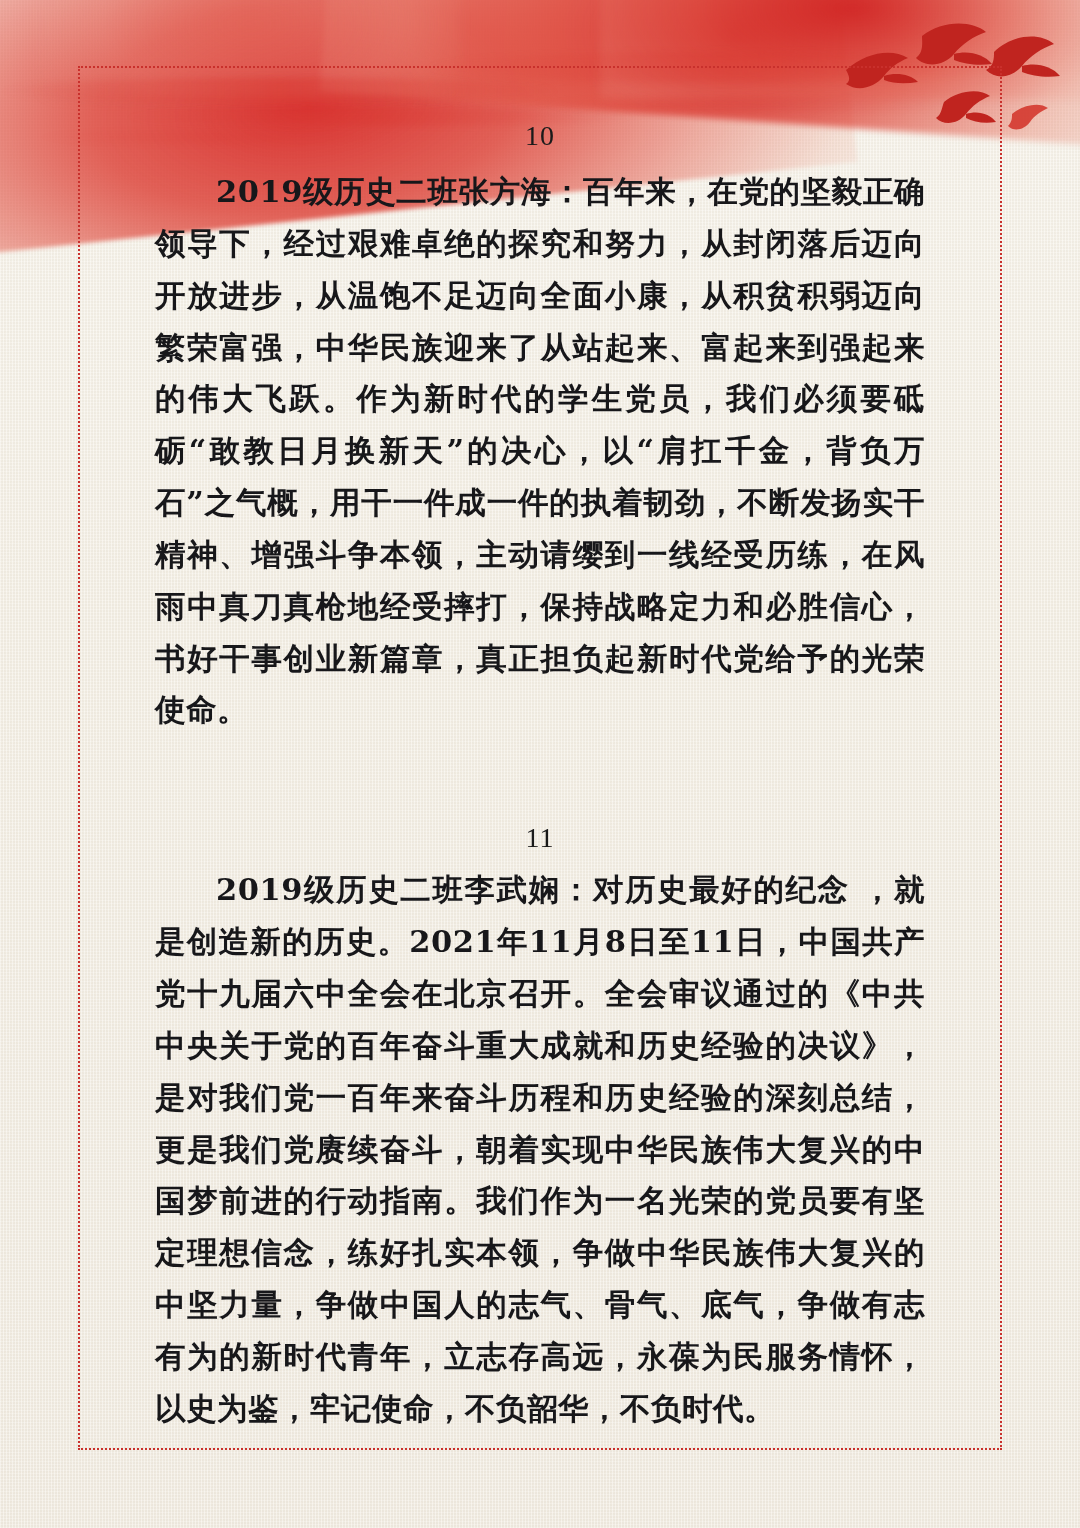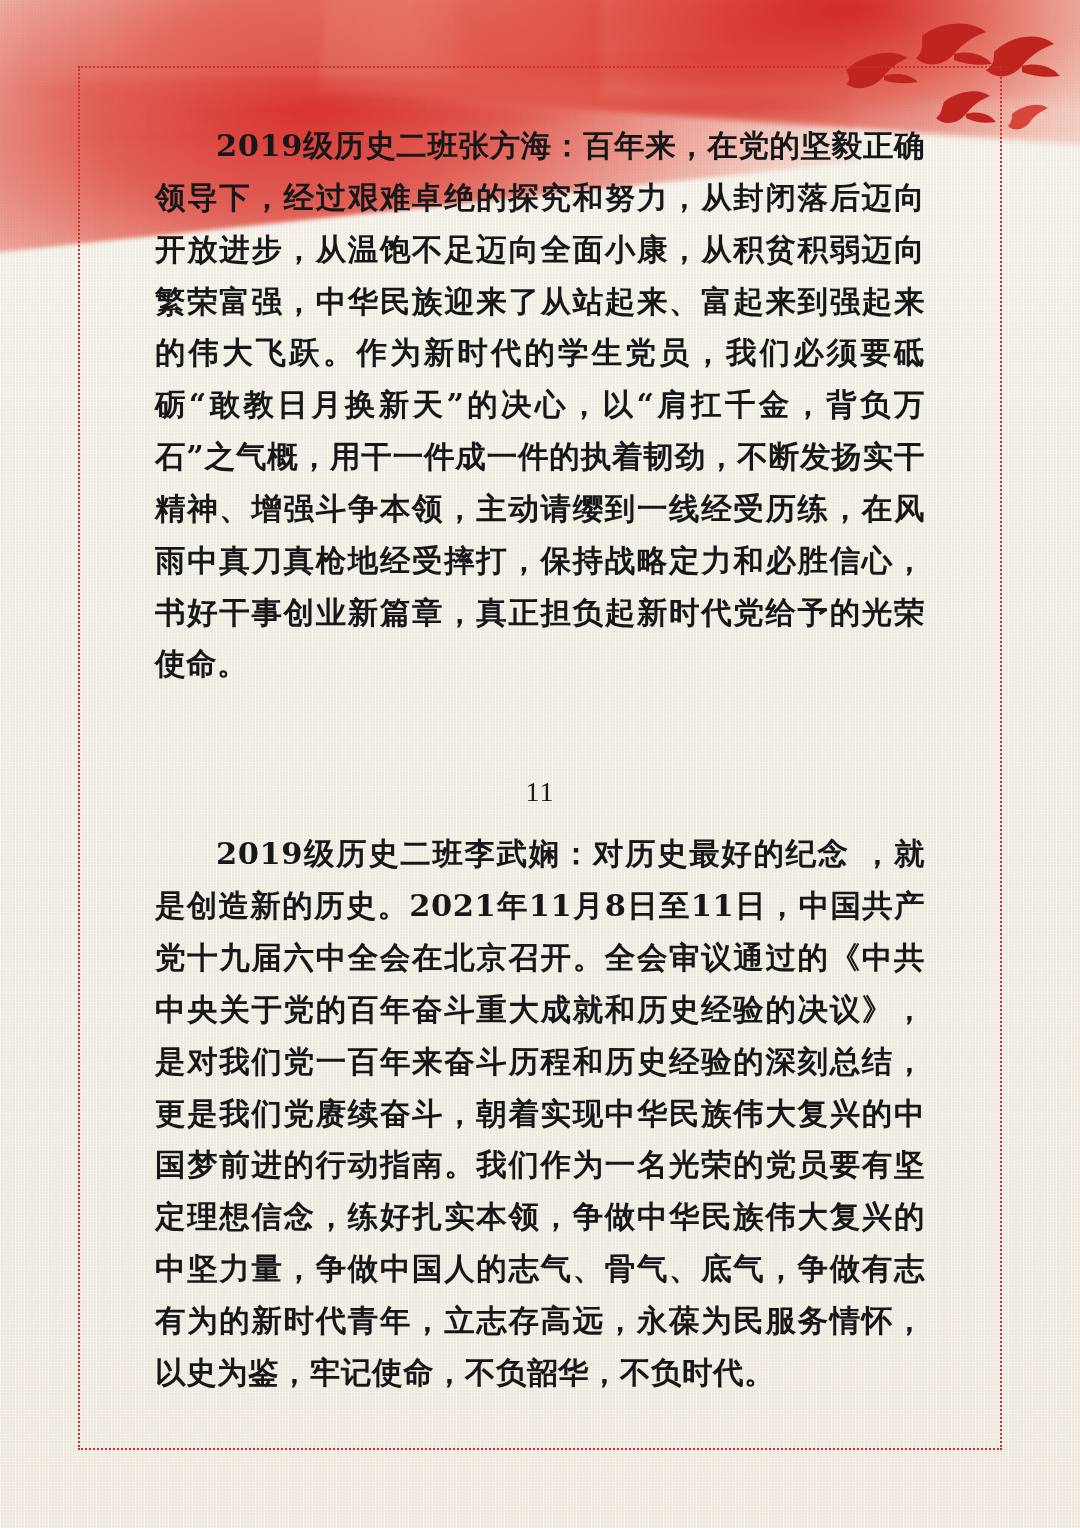--- a/index.html
+++ b/index.html
@@ -143,21 +143,21 @@
     text-justify: inter-ideograph;
     text-indent: 2em;
     margin: 0;
     font-family: "DejaVu Serif", "Liberation Serif", serif;
     font-weight: 700;
     letter-spacing: 0.5px;
   }
   .section + .section {
     margin-top: 86px;
   }
-  .section-2 .section-number { margin-bottom: 20px; }
+  .section-2 .section-number { margin-bottom: 10px; }
 </style>
 </head>
 <body>
 
 <div class="page">
 
   <div class="wash">
     <div class="wash-a"></div>
     <div class="wash-b"></div>
     <div class="wash-c"></div>
@@ -189,20 +189,21 @@
         <path d="M186 96 C198 86, 214 84, 222 90 C214 94, 208 98, 204 104 C198 112, 188 114, 182 108 C186 104, 186 100, 186 96 Z"></path>
       </g>
     </svg>
   </div>
 
   <div class="frame"></div>
 
   <div class="content">
 
     <div class="section section-1">
+      <div class="section-number">10</div>
       <p class="para">2019级历史二班张方海：百年来，在党的坚毅正确领导下，经过艰难卓绝的探究和努力，从封闭落后迈向开放进步，从温饱不足迈向全面小康，从积贫积弱迈向繁荣富强，中华民族迎来了从站起来、富起来到强起来的伟大飞跃。作为新时代的学生党员，我们必须要砥砺“敢教日月换新天”的决心，以“肩扛千金，背负万石”之气概，用干一件成一件的执着韧劲，不断发扬实干精神、增强斗争本领，主动请缨到一线经受历练，在风雨中真刀真枪地经受摔打，保持战略定力和必胜信心，书好干事创业新篇章，真正担负起新时代党给予的光荣使命。</p>
     </div>
 
     <div class="section section-2">
       <div class="section-number">11</div>
       <p class="para">2019级历史二班李武娴：对历史最好的纪念 ，就是创造新的历史。2021年11月8日至11日，中国共产党十九届六中全会在北京召开。全会审议通过的《中共中央关于党的百年奋斗重大成就和历史经验的决议》，是对我们党一百年来奋斗历程和历史经验的深刻总结，更是我们党赓续奋斗，朝着实现中华民族伟大复兴的中国梦前进的行动指南。我们作为一名光荣的党员要有坚定理想信念，练好扎实本领，争做中华民族伟大复兴的中坚力量，争做中国人的志气、骨气、底气，争做有志有为的新时代青年，立志存高远，永葆为民服务情怀，以史为鉴，牢记使命，不负韶华，不负时代。</p>
     </div>
 
   </div>
 </div>

